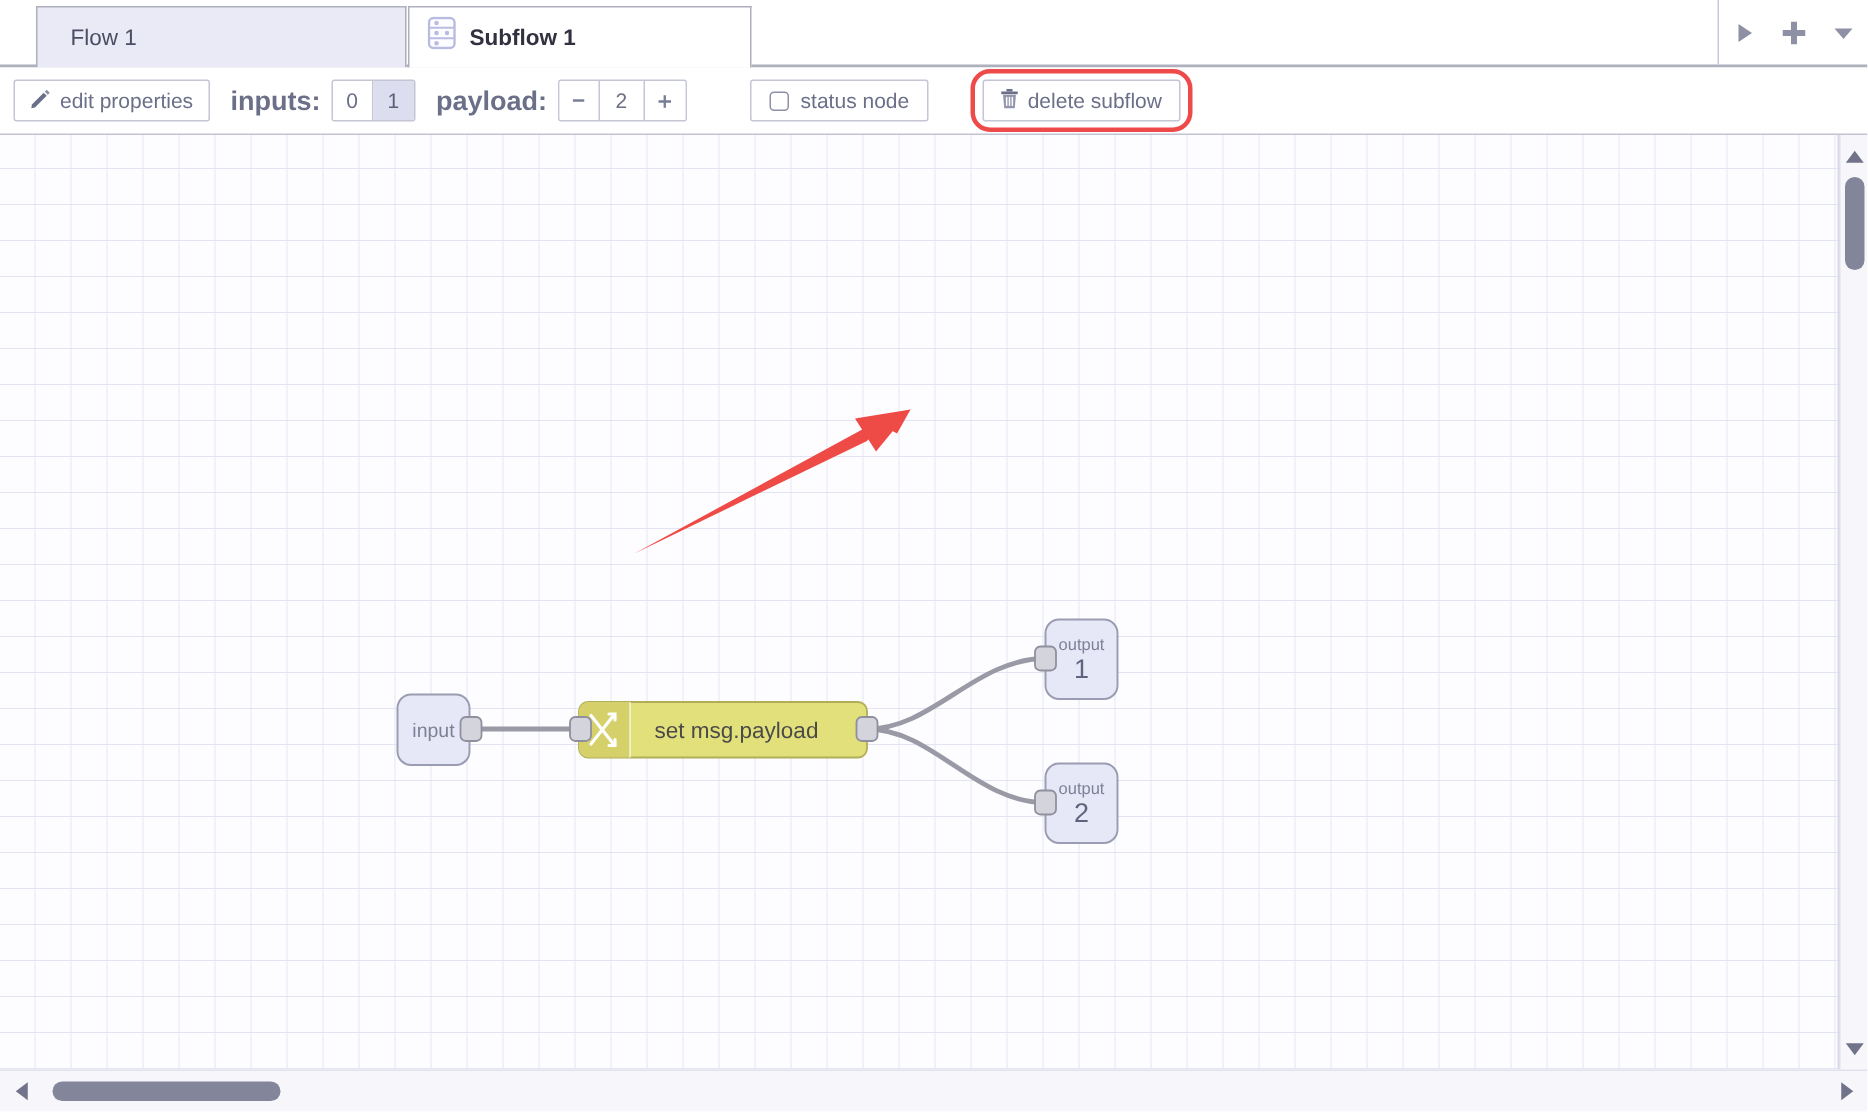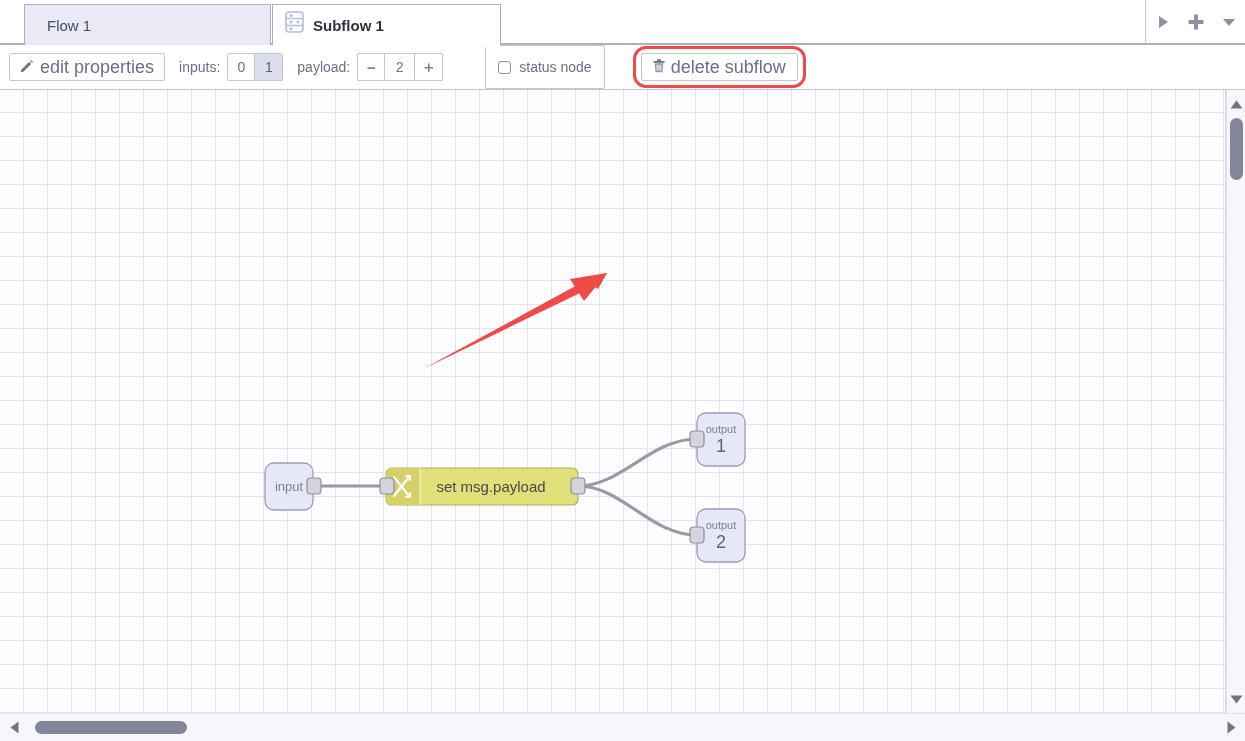--- a/index.html
+++ b/index.html
@@ -112,33 +112,34 @@
     align-items: center;
     padding-left: 9px;
     gap: 0;
   }
   .btn {
     height: 28px;
     box-sizing: border-box;
     border: 1px solid #c4c6d4;
     background: #fff;
     color: #6b6f88;
-    font-size: 18px;
+    font-size: 14px;
     display: inline-flex;
     align-items: center;
     gap: 6px;
     padding: 0 10px;
     border-radius: 2px;
     white-space: nowrap;
   }
   .tb-label {
-    font-size: 14px;
+    font-size: 18px;
     color: #6b6f88;
     margin: 0 7px 0 14px;
     white-space: nowrap;
+    font-weight: bold;
   }
   .seg {
     display: inline-flex;
     height: 28px;
     border: 1px solid #c4c6d4;
     border-radius: 2px;
     overflow: hidden;
     box-sizing: border-box;
   }
   .seg > div {
@@ -155,21 +156,21 @@
   .seg > div:last-child { border-right: none; }
   .seg > div.sel {
     background: #dcdeef;
     color: #5b5f79;
   }
   .seg .wide { min-width: 30px; }
   .seg .pm { font-size: 15px; font-weight: bold; color: #7b7f96; }
 
   .checkbtn {
     margin-left: 42px;
-    height: 44px;
+    height: 28px;
     border: 1px solid #c4c6d4;
     background: #fff;
     display: inline-flex;
     align-items: center;
     gap: 8px;
     padding: 0 12px;
     font-size: 14px;
     color: #6b6f88;
     border-radius: 2px;
     box-sizing: border-box;

